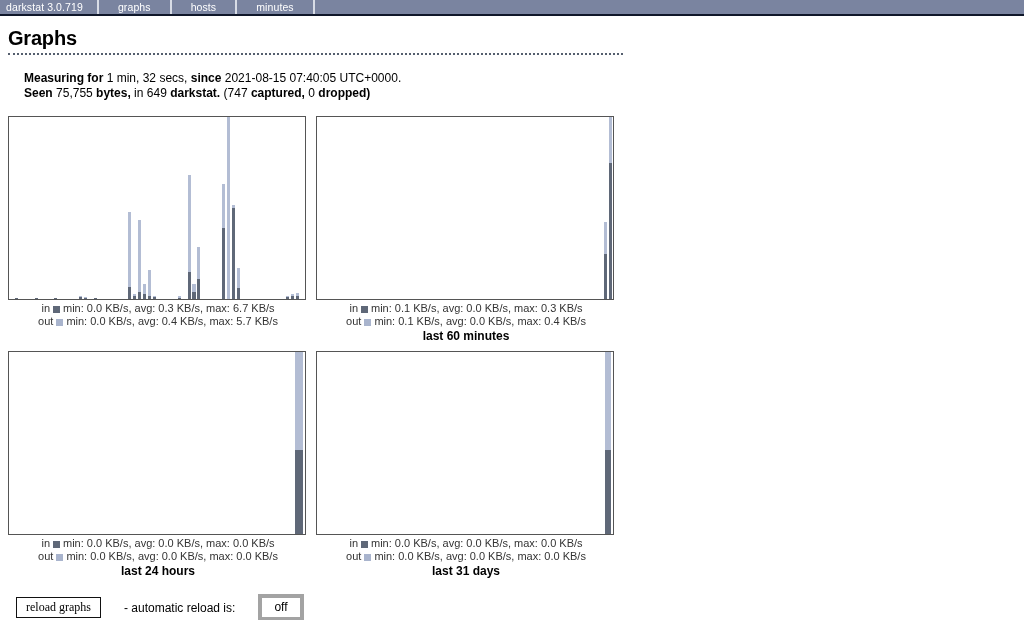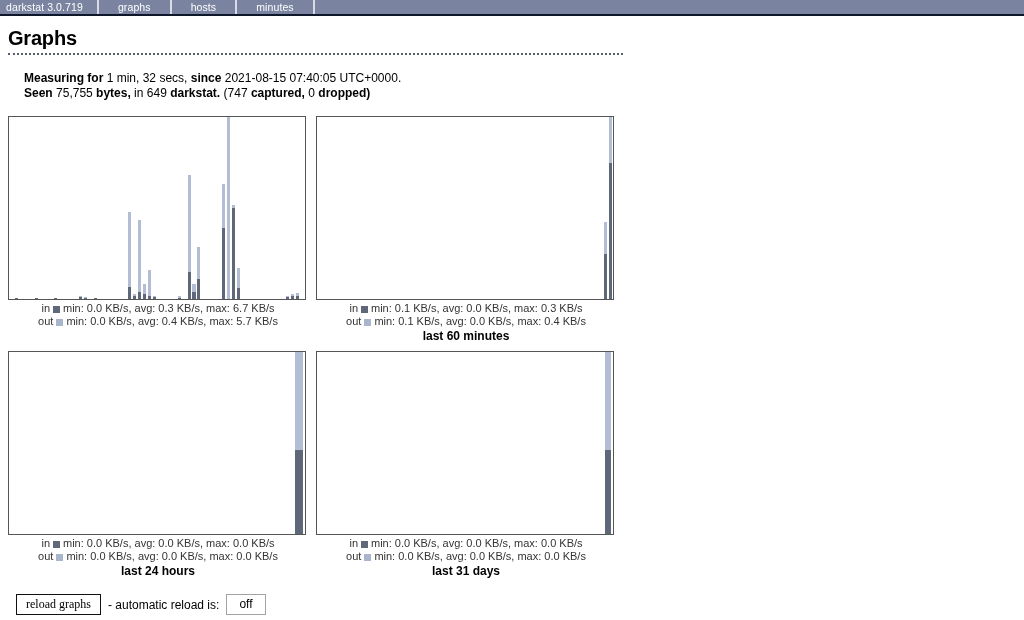--- a/index.html
+++ b/index.html
@@ -163,28 +163,28 @@
     font-family: Liberation Serif, serif;
     font-size: 12px;
     background: #ffffff;
     border: 1px solid #111111;
     padding: 3px 9px;
     color: #000;
     line-height: 13px;
     border-radius: 0;
   }
   .controls-text {
-    margin: 0 7px;
+    margin: 0 23px;
     white-space: nowrap;
   }
   .toggle {
     font-family: "Liberation Sans", sans-serif;
     font-size: 12px;
     background: #ffffff;
-    border: 1px solid #a3a3a3;
+    border: 4px solid #a3a3a3;
     padding: 3px 12px;
     color: #000;
     line-height: 13px;
   }
 </style>
 </head>
 <body>
 
 <div class="navbar">
   <div class="nav-item brand">darkstat 3.0.719</div>

